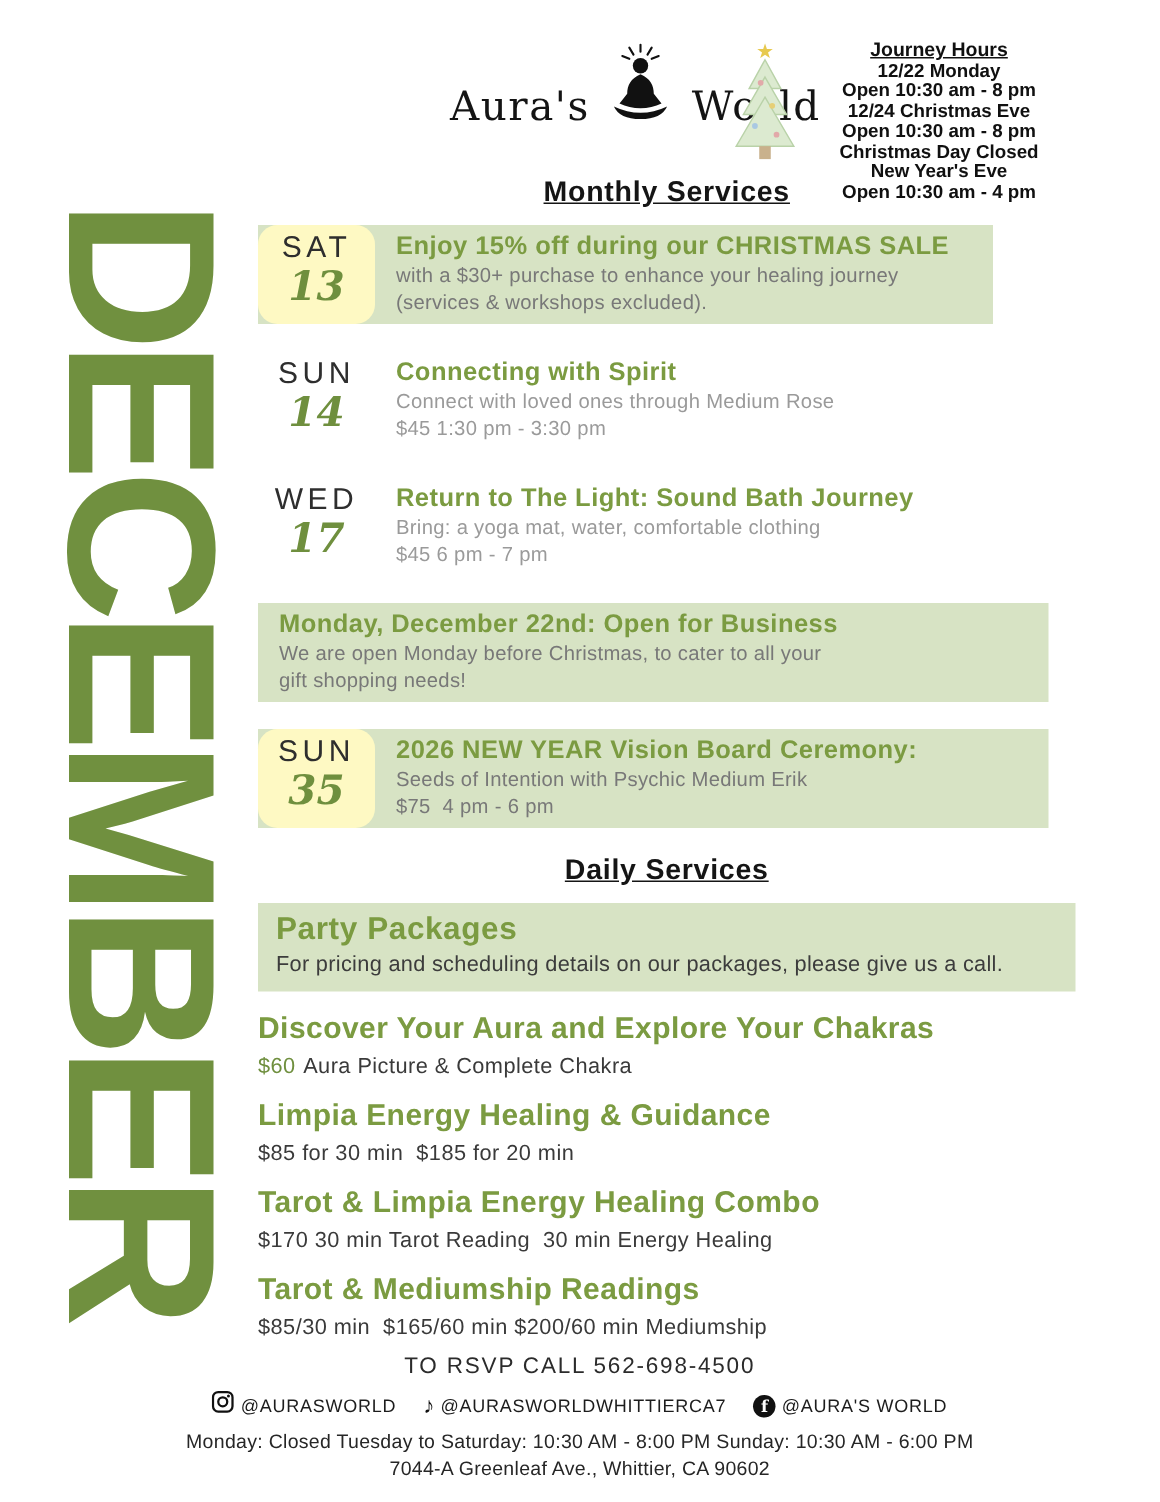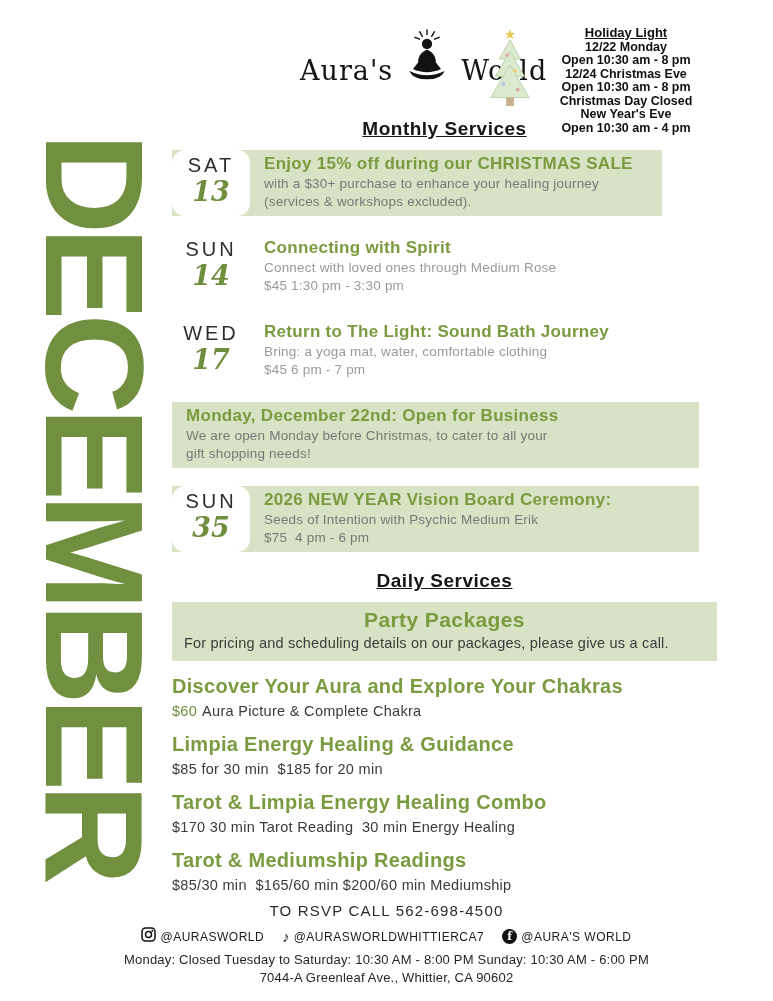--- a/index.html
+++ b/index.html
@@ -24,31 +24,31 @@
   
   .content{position:absolute;left:172px;top:118px;width:545px;}
   .section-heading{font-size:19px;font-weight:bold;color:#151515;text-align:center;
                    text-decoration:underline;letter-spacing:.5px;margin:0 0 10px;}
   .section-heading.daily{margin:14px 0 10px;}
 
   .event{display:flex;margin-bottom:18px;}
   .event.highlight{background:#d7e3c4;margin-right:18px;}
   .event.short{margin-right:55px;}
   .datecol{flex:0 0 78px;text-align:center;padding-top:3px;}
-  .event.highlight .datecol{background:#ffffff;border-radius:13px;}
+  .event.highlight .datecol{background:#fef9c3;border-radius:13px;}
   .day{font-size:20px;letter-spacing:3px;color:#2e2e2e;line-height:24px;}
   .datenum{font-family:"DejaVu Serif",serif;font-style:italic;font-weight:bold;
            font-size:27px;color:#6f8f3e;line-height:30px;}
   .ebody{flex:1;padding:3px 10px 6px 14px;}
   .etitle{margin:0;font-size:17px;font-weight:bold;color:#7b9b41;letter-spacing:.3px;line-height:22px;}
   .eline{margin:0;font-size:13.5px;color:#9a9a9a;line-height:17.5px;letter-spacing:.2px;white-space:pre-wrap;}
   .event.highlight .eline{color:#787878;}
 
   .party{background:#d7e3c4;padding:6px 12px 10px;margin-bottom:12px;}
-  .party-title{margin:0;font-size:21px;font-weight:bold;color:#7b9b41;letter-spacing:.4px;text-align:center;}
+  .party-title{margin:0;font-size:21px;font-weight:bold;color:#7b9b41;letter-spacing:.4px;}
   .party-desc{margin:3px 0 0;font-size:14.5px;color:#3c3c3c;letter-spacing:.2px;}
 
   .ditem{margin-top:13px;}
   .dtitle{margin:0;font-size:20px;font-weight:bold;color:#7b9b41;letter-spacing:.3px;line-height:24px;}
   .dline{margin:5px 0 0;font-size:14.5px;color:#3a3a3a;letter-spacing:.3px;white-space:pre-wrap;}
   .price:not(:empty){color:#6f8f3e;margin-right:5px;}
 
   
   .footer{position:absolute;left:0;top:902px;width:773px;text-align:center;}
   .rsvp{font-size:15px;color:#2b2b2b;letter-spacing:1.2px;}
@@ -94,21 +94,21 @@
         <polygon points="25,26 40,52 10,52" fill="#dcead0" stroke="#b9d2a8"></polygon>
         <polygon points="25,40 45,74 5,74" fill="#dcead0" stroke="#b9d2a8"></polygon>
         <rect x="21" y="74" width="8" height="9" fill="#c9b18c"></rect>
         <circle cx="22" cy="30" r="2" fill="#e2a9a9"></circle>
         <circle cx="30" cy="46" r="2" fill="#e6cf76"></circle>
         <circle cx="18" cy="60" r="2" fill="#a9c8e2"></circle>
         <circle cx="33" cy="66" r="2" fill="#e2a9a9"></circle>
       </svg>
     </span>
     <div class="holiday-text">
-      <div class="holiday-title">Holiday Light</div>
+      <div class="holiday-title">Journey Hours</div>
       <div>12/22 Monday</div>
       <div>Open 10:30 am - 8 pm</div>
       <div>12/24 Christmas Eve</div>
       <div>Open 10:30 am - 8 pm</div>
       <div>Christmas Day Closed</div>
       <div>New Year's Eve</div>
       <div>Open 10:30 am - 4 pm</div>
     </div>
   </div>
 

